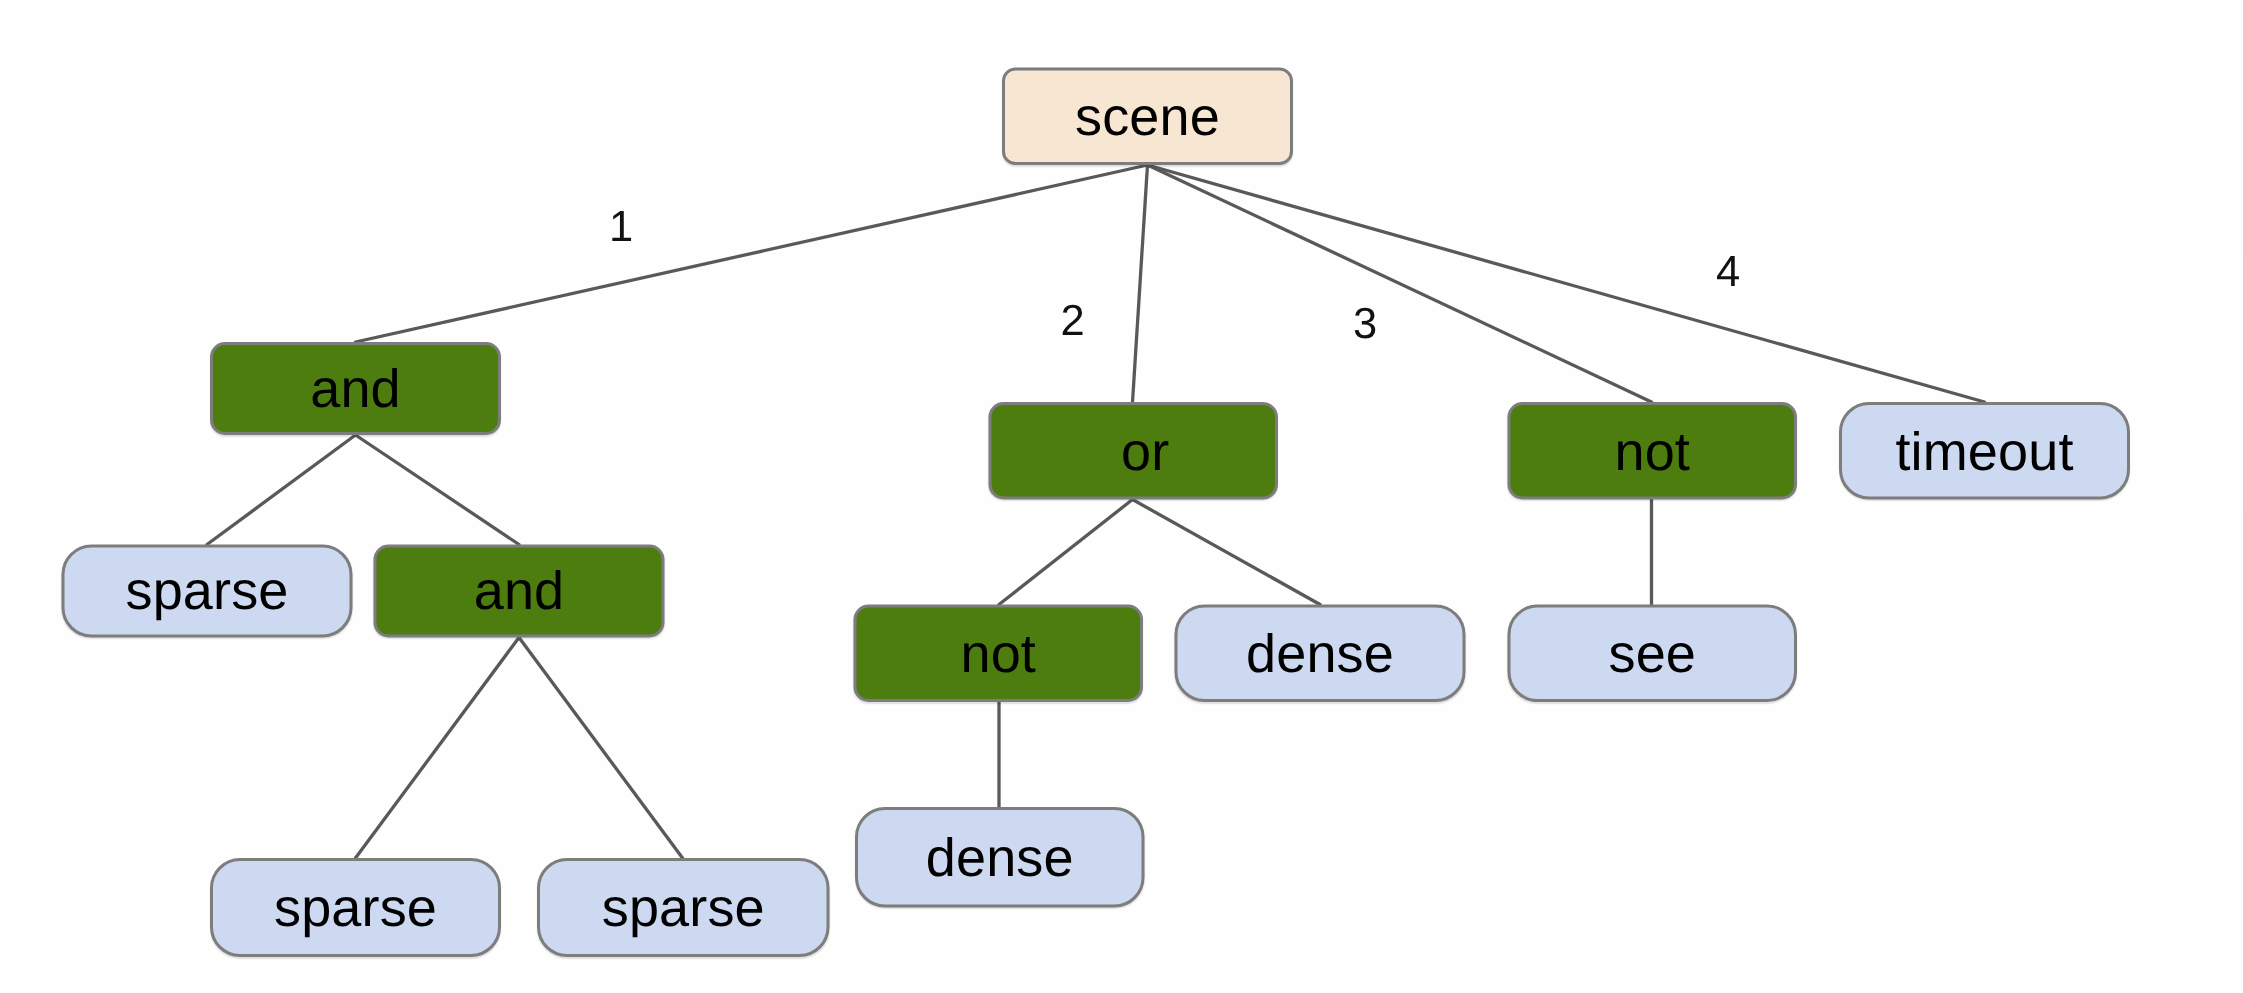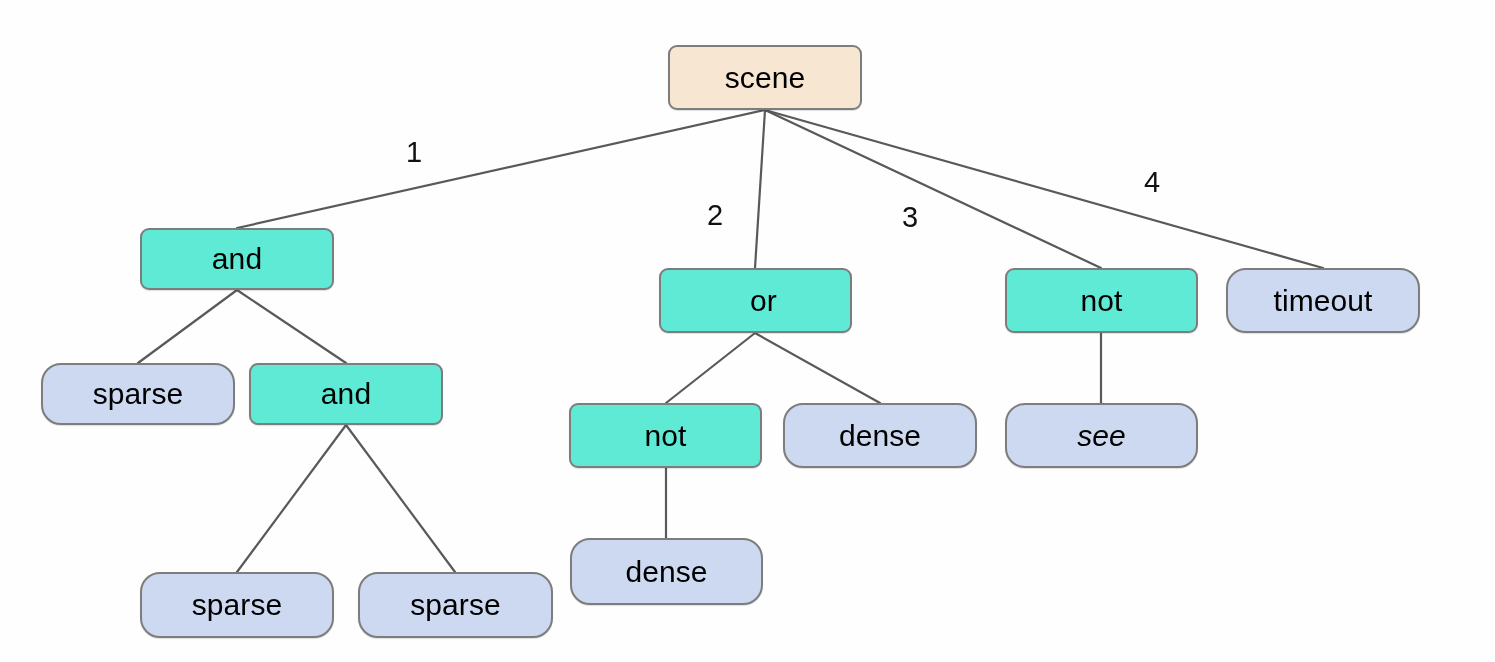--- a/index.html
+++ b/index.html
@@ -27,28 +27,28 @@
   }
   .node {
     position: absolute;
     box-sizing: border-box;
     border: 2px solid #7d7d7d;
     border-radius: 9px;
     display: flex;
     align-items: center;
     justify-content: center;
     color: #000000;
-    font-size: 30px;
+    font-size: 36px;
     line-height: 1;
     letter-spacing: 0.1px;
     box-shadow: 0 1px 1px rgba(0,0,0,0.12);
     white-space: nowrap;
   }
   .node-root   { background: #f7e7d2; }
-  .node-op     { background: #5eead4; }
+  .node-op     { background: #4d7c0f; border-radius: 10px; }
   .node-leaf   { background: #cdd9f1; border-radius: 20px; }
   .edge-label {
     position: absolute;
     font-size: 29px;
     color: #111111;
     line-height: 1;
     transform: translate(-50%, -50%);
     white-space: nowrap;
   }
 </style>
@@ -97,21 +97,21 @@
       </div>
       <div class="node node-leaf" style="left: 783px; top: 403px; width: 194px; height: 65px; border-color: rgb(125, 125, 125);">
         <span>dense</span>
       </div>
       <div class="node node-leaf" style="left: 570px; top: 538px; width: 193px; height: 67px; border-color: rgb(125, 125, 125);">
         <span>dense</span>
       </div>
       <div class="node node-op" style="left: 1005px; top: 268px; width: 193px; height: 65px; border-color: rgb(125, 125, 125);">
         <span>not</span>
       </div>
-      <div class="node node-leaf" style="left: 1005px; top: 403px; width: 193px; height: 65px; border-color: rgb(125, 125, 125); font-style: italic;">
+      <div class="node node-leaf" style="left: 1005px; top: 403px; width: 193px; height: 65px; border-color: rgb(125, 125, 125);">
         <span>see</span>
       </div>
       <div class="node node-leaf" style="left: 1226px; top: 268px; width: 194px; height: 65px; border-color: rgb(125, 125, 125);">
         <span>timeout</span>
       </div>
     </div>
   <div id="label-layer">
       <div class="edge-label" style="left: 414px; top: 152px;">1</div>
       <div class="edge-label" style="left: 715px; top: 215px;">2</div>
       <div class="edge-label" style="left: 910px; top: 217px;">3</div>

